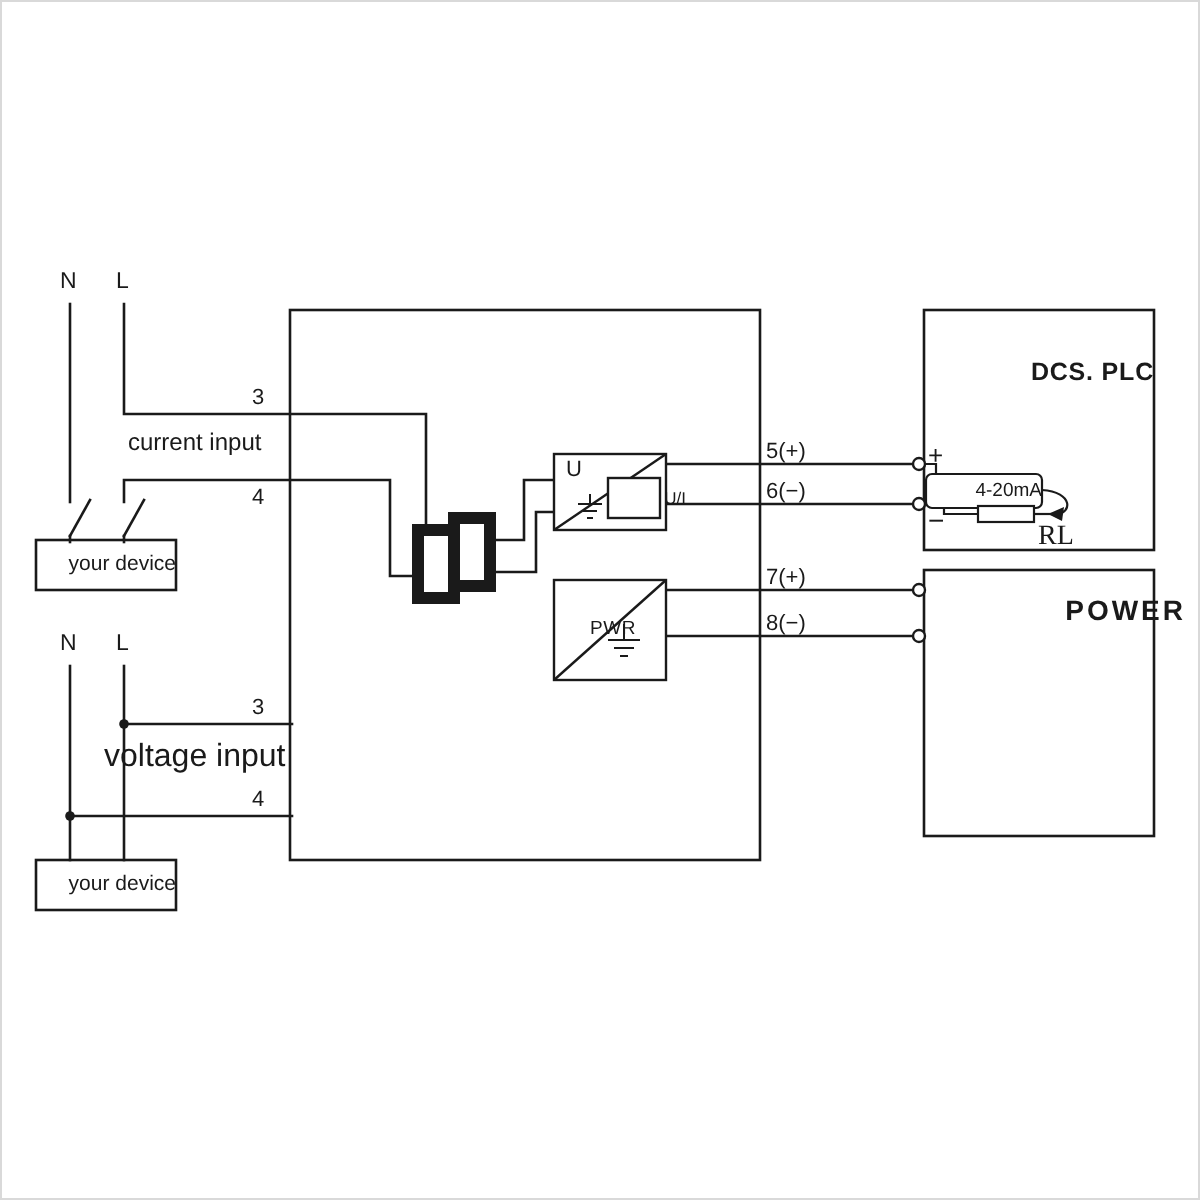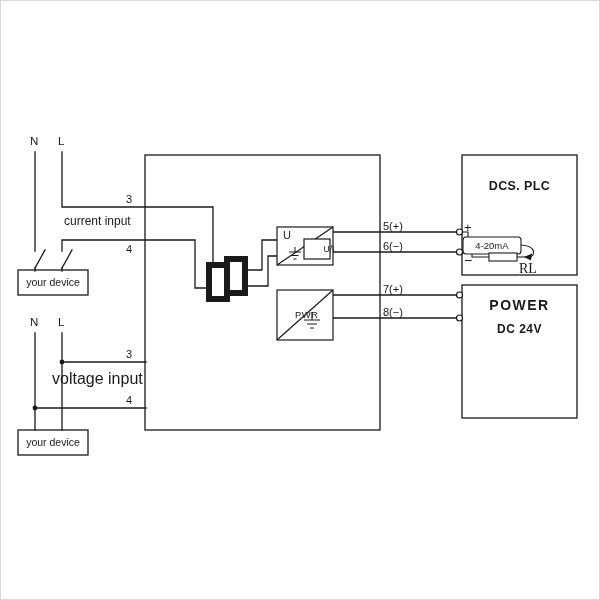--- a/index.html
+++ b/index.html
@@ -3,21 +3,21 @@
 <meta charset="utf-8">
 <style>
   html,body{margin:0;padding:0;background:#ffffff;}
   .canvas{
     position:relative;width:600px;height:600px;background:#ffffff;
     box-shadow:inset 0 0 0 1px #d9d9d9;overflow:hidden;
     font-family:"Liberation Sans",sans-serif;color:#1a1a1a;
   }
   .canvas svg{position:absolute;left:0;top:0;}
   .lbl{position:absolute;white-space:nowrap;color:#1a1a1a;line-height:1.2;}
-  .ctr{text-align:center;}
+  .ctr{text-align:right;}
 </style>
 </head>
 <body>
 
 <div class="canvas">
 
   <svg width="600" height="600" viewBox="0 0 600 600">
 
     <g stroke="#1a1a1a" stroke-width="1.3" fill="none">
       <rect x="145" y="155" width="235" height="275"></rect>
@@ -122,16 +122,15 @@
   <div class="lbl" style="left:383px;top:240px;font-size:11px;">6(−)</div>
   <div class="lbl" style="left:383px;top:283px;font-size:11px;">7(+)</div>
   <div class="lbl" style="left:383px;top:306px;font-size:11px;">8(−)</div>
 
   <div class="lbl ctr" style="left:462px;top:179px;width:115px;font-size:12.5px;font-weight:600;letter-spacing:0.4px;">DCS. PLC</div>
   <div class="lbl" style="left:464px;top:220px;font-size:13px;">+</div>
   <div class="lbl" style="left:464px;top:252px;font-size:14px;">−</div>
   <div class="lbl ctr" style="left:463px;top:237px;width:58px;height:30px;line-height:17px;font-size:9.5px;">4-20mA</div>
   <div class="lbl" style="left:519px;top:261px;font-size:14px;font-family:Liberation Serif, serif;">RL</div>
 
-  <div class="lbl ctr" style="left:462px;top:297px;width:115px;font-size:14px;font-weight:600;letter-spacing:1.5px;">POWER</div>
-  <div class="lbl ctr" style="left:462px;top:322px;width:115px;font-size:12px;font-weight:600;letter-spacing:0.5px;">DC 24V</div>
+  <div class="lbl ctr" style="left:462px;top:297px;width:115px;font-size:14px;font-weight:600;letter-spacing:1.5px;padding-left:16px;">POWER</div>
 
 </div>
 
 </body></html>

